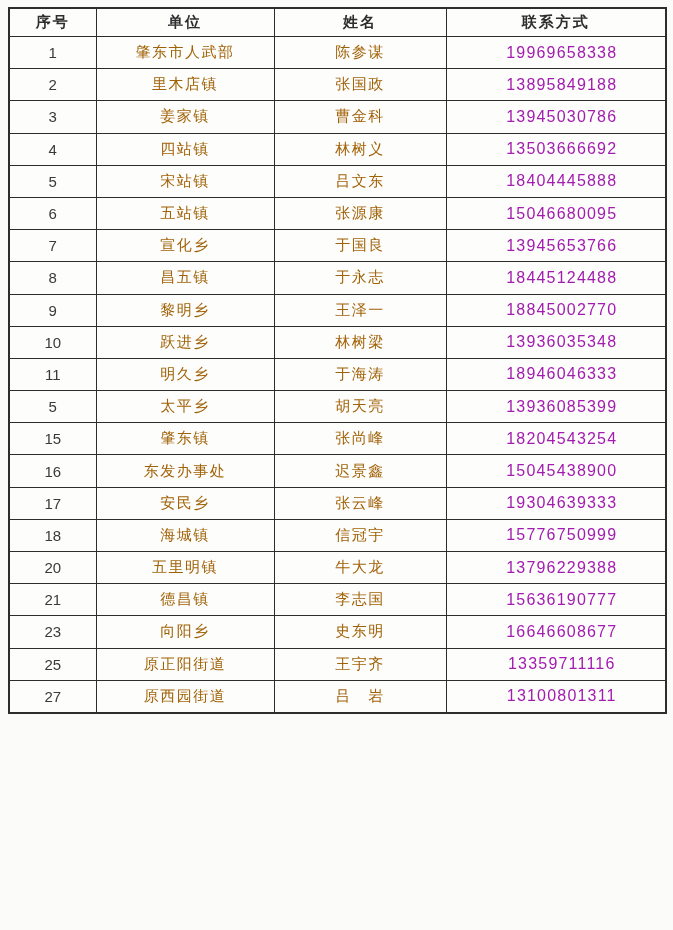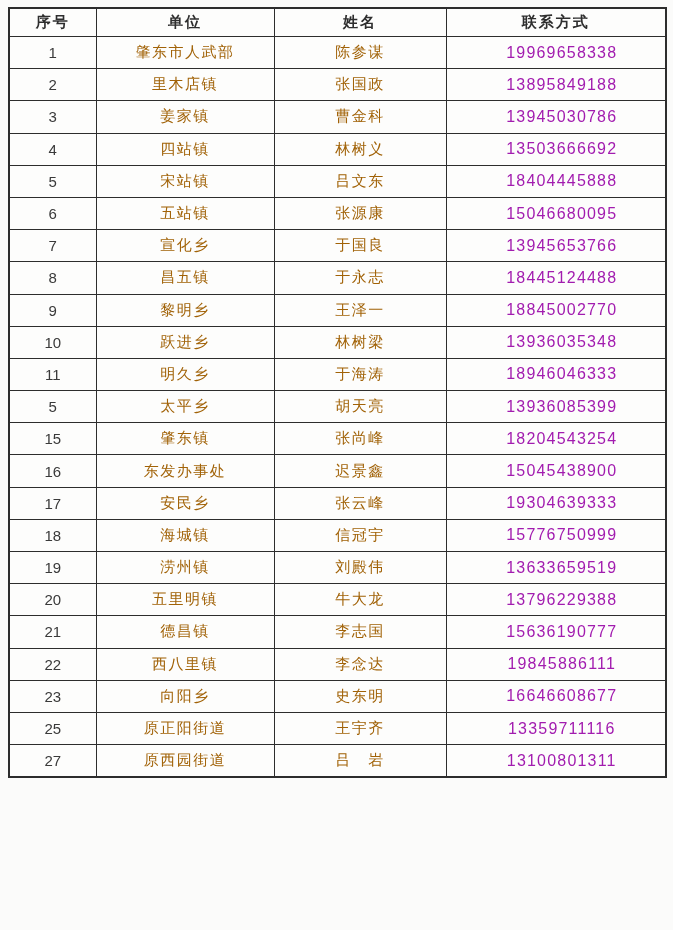--- a/index.html
+++ b/index.html
@@ -180,42 +180,30 @@
           <td class="cell-name">张云峰</td>
           <td class="cell-phone">19304639333</td>
         </tr>
         <tr>
           <td class="cell-serial">18</td>
           <td class="cell-unit">海城镇</td>
           <td class="cell-name">信冠宇</td>
           <td class="cell-phone">15776750999</td>
         </tr>
         <tr>
-          <td class="cell-serial">19</td>
-          <td class="cell-unit">涝州镇</td>
-          <td class="cell-name">刘殿伟</td>
-          <td class="cell-phone">13633659519</td>
-        </tr>
-        <tr>
           <td class="cell-serial">20</td>
           <td class="cell-unit">五里明镇</td>
           <td class="cell-name">牛大龙</td>
           <td class="cell-phone">13796229388</td>
         </tr>
         <tr>
           <td class="cell-serial">21</td>
           <td class="cell-unit">德昌镇</td>
           <td class="cell-name">李志国</td>
           <td class="cell-phone">15636190777</td>
-        </tr>
-        <tr>
-          <td class="cell-serial">22</td>
-          <td class="cell-unit">西八里镇</td>
-          <td class="cell-name">李念达</td>
-          <td class="cell-phone">19845886111</td>
         </tr>
         <tr>
           <td class="cell-serial">23</td>
           <td class="cell-unit">向阳乡</td>
           <td class="cell-name">史东明</td>
           <td class="cell-phone">16646608677</td>
         </tr>
         <tr>
           <td class="cell-serial">25</td>
           <td class="cell-unit">原正阳街道</td>

